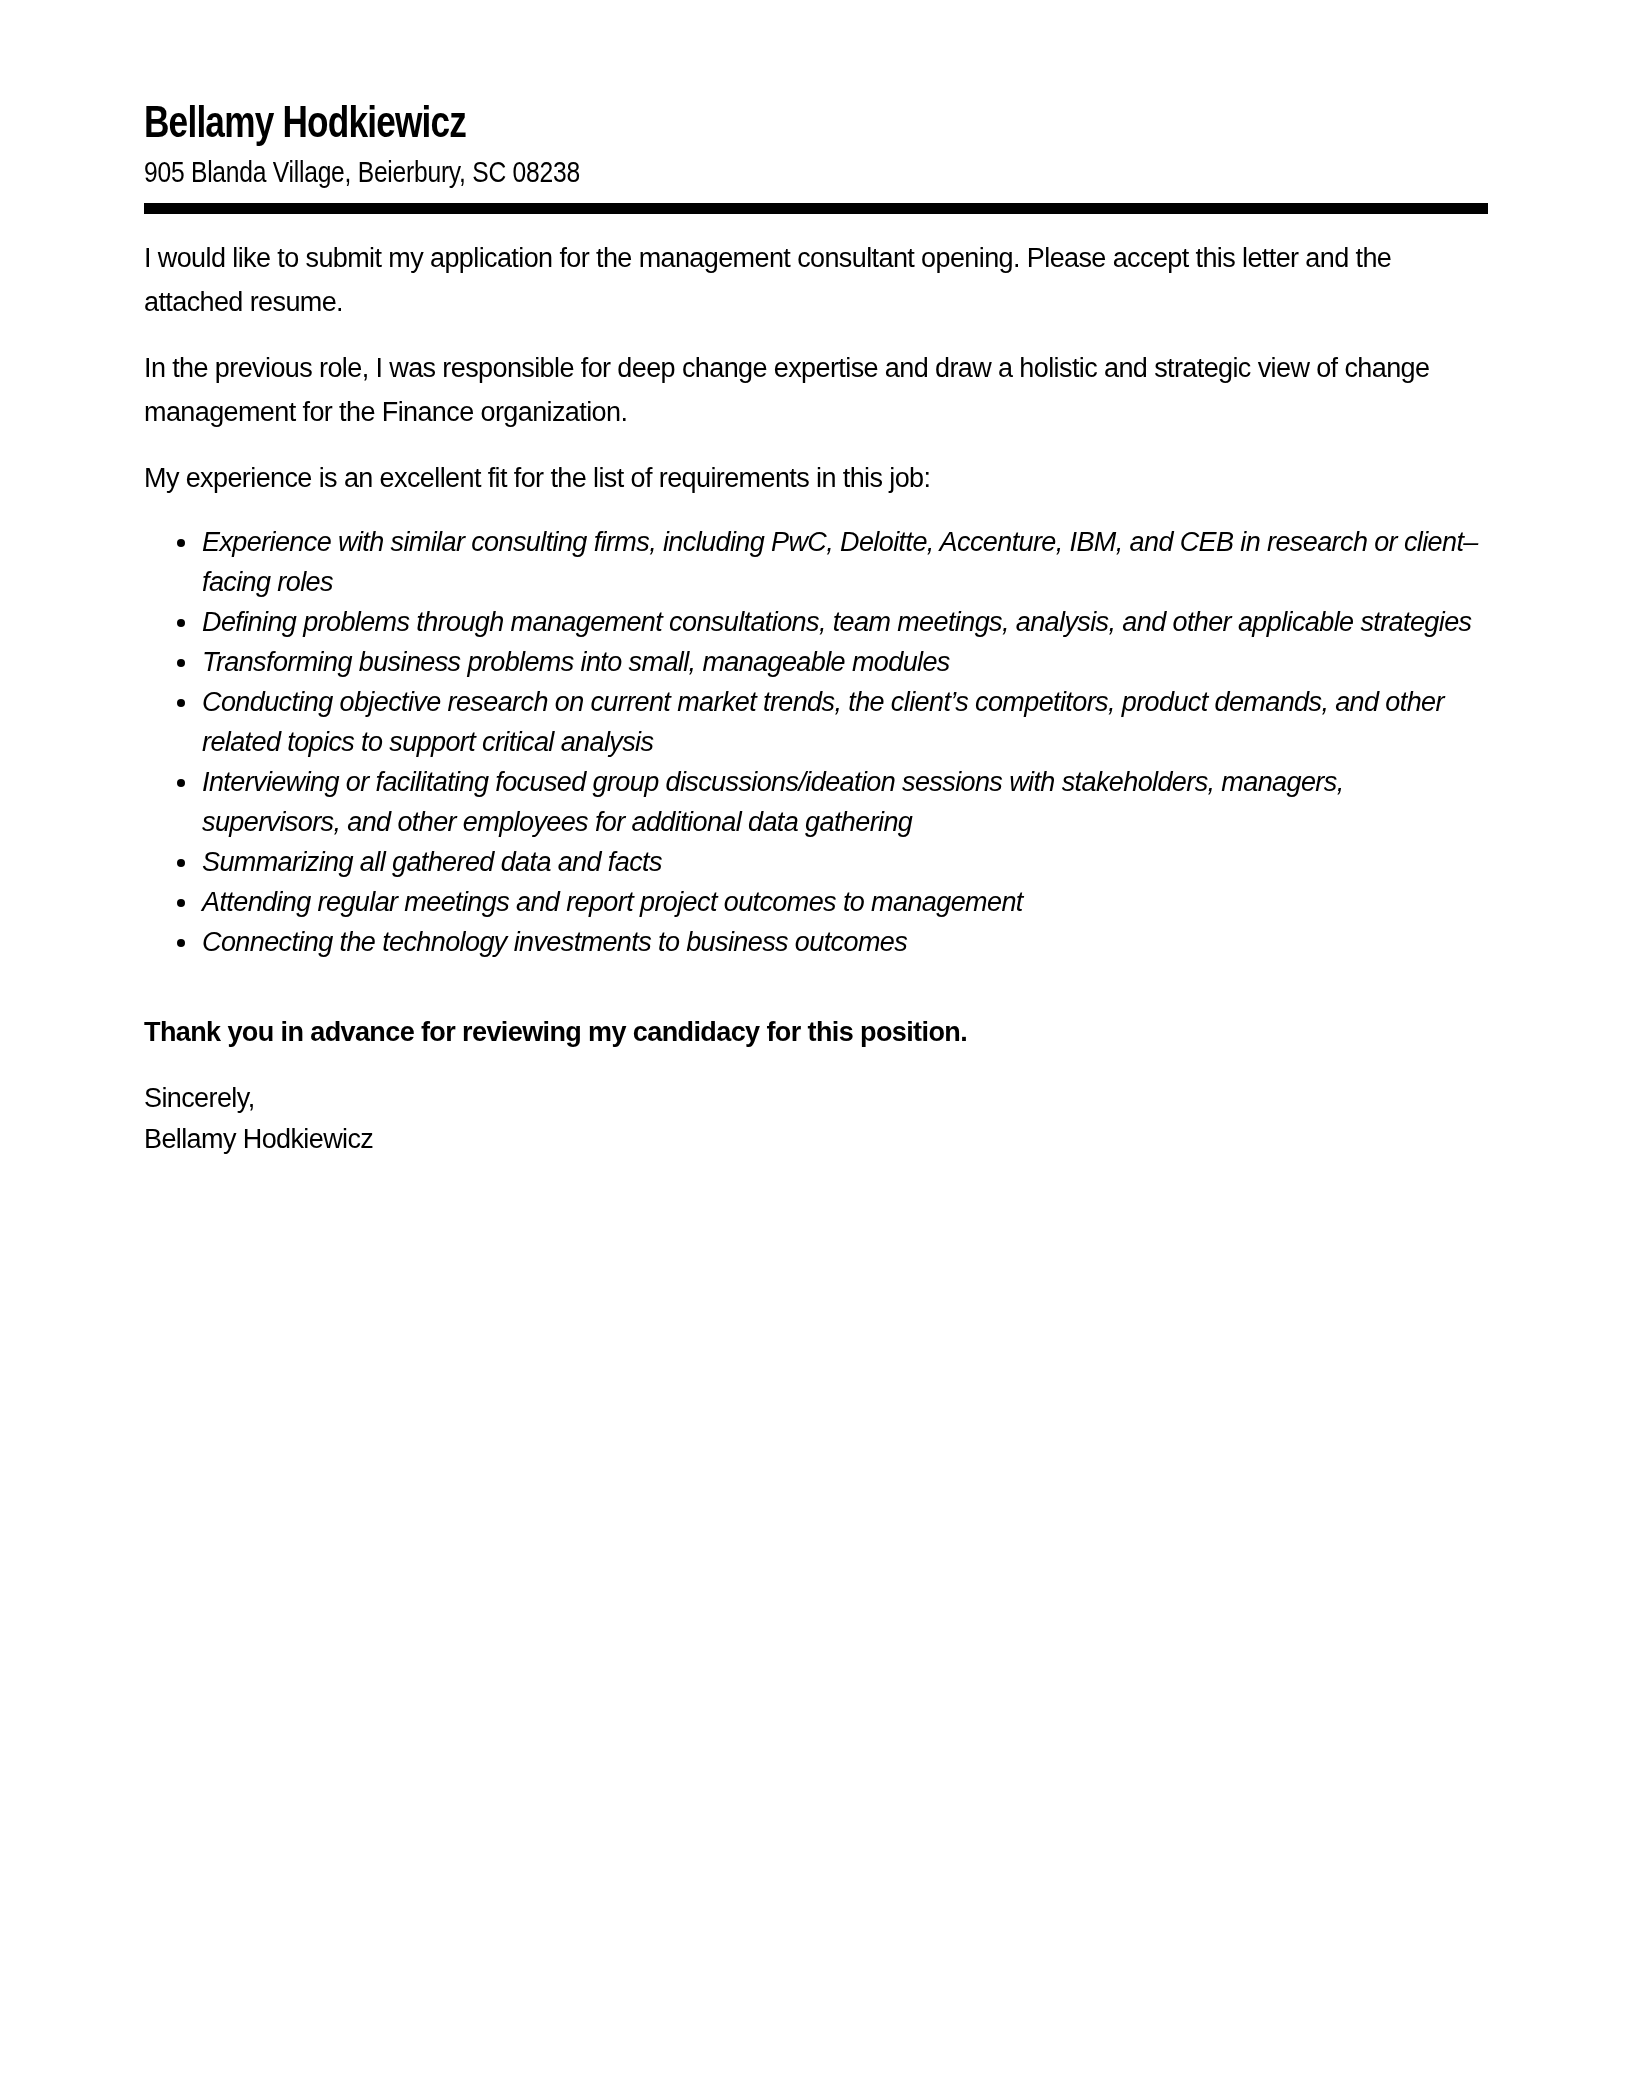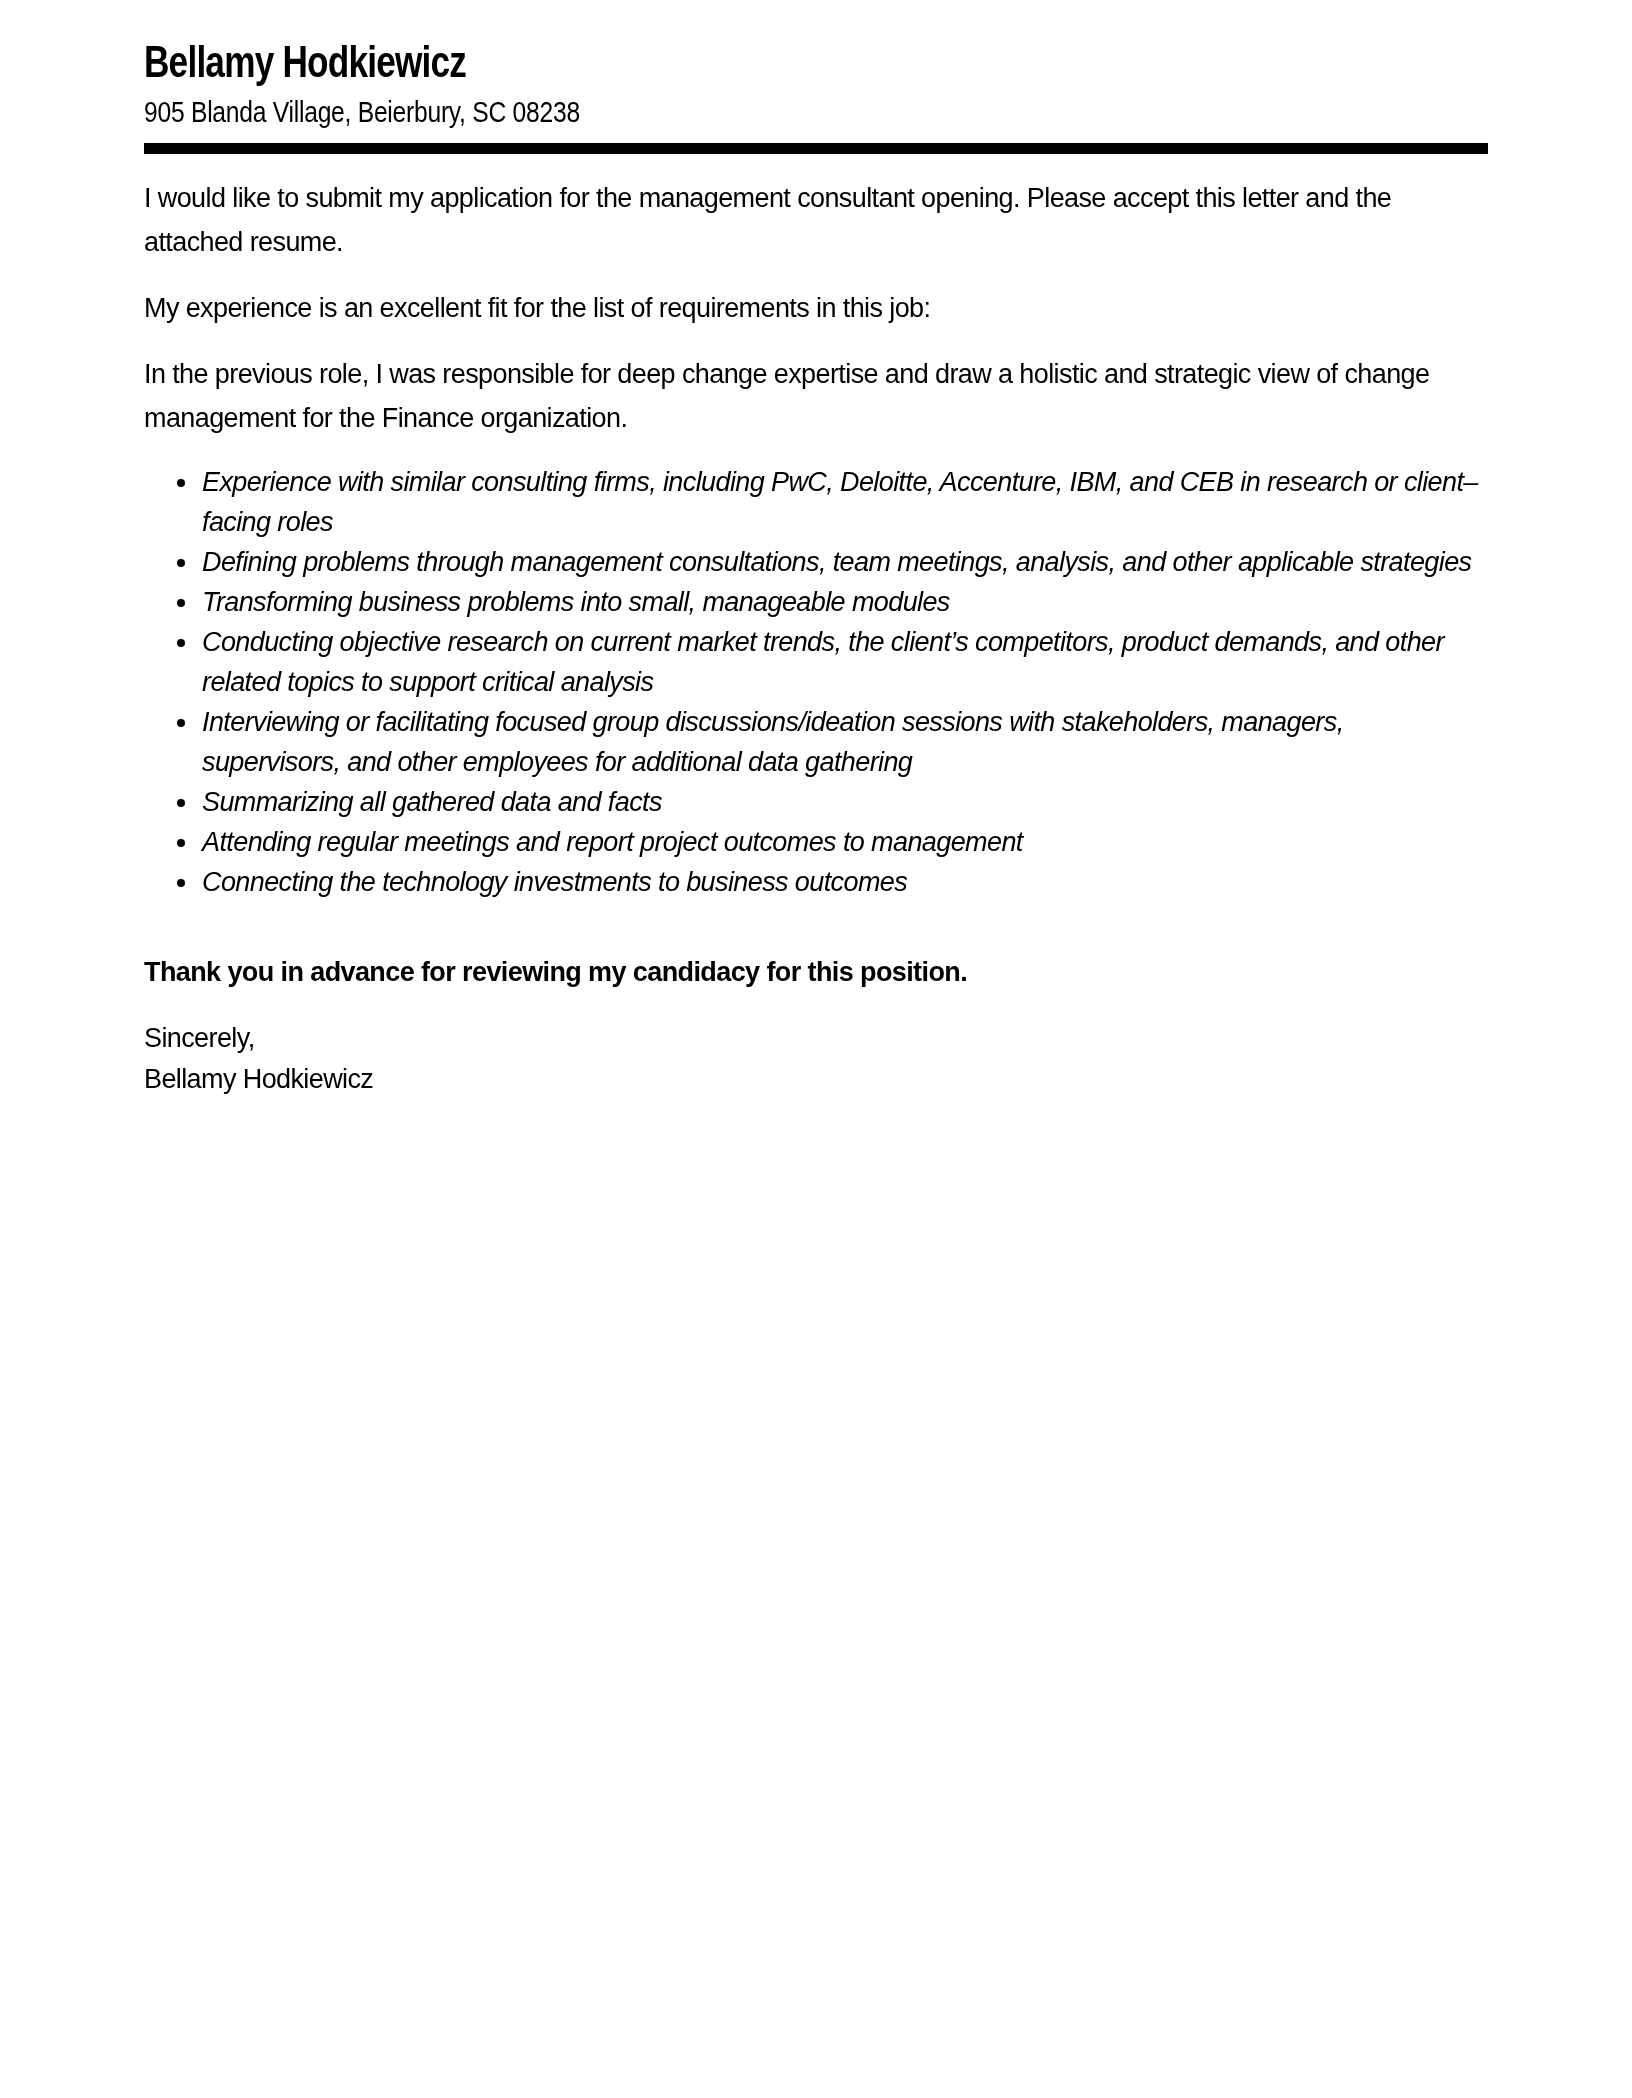--- a/index.html
+++ b/index.html
@@ -9,21 +9,21 @@
     background: #ffffff;
   }
   .page {
     position: relative;
     width: 1632px;
     height: 1800px;
     margin: 0 auto;
     background: #ffffff;
     color: #000000;
     font-family: "Liberation Sans", sans-serif;
-    padding: 40px 144px 0 144px;
+    padding: 100px 144px 0 144px;
     overflow: hidden;
   }
   
   .header-name {
     margin: 0;
     font-size: 44px;
     font-weight: 700;
     line-height: 1.0;
     letter-spacing: -1px;
     display: inline-block;
@@ -100,23 +100,23 @@
     <div>
       <div class="header-address">905 Blanda Village, Beierbury, SC 08238</div>
     </div>
     <div class="header-divider"></div>
   </header>
 
   <main>
 
     <p class="para">I would like to submit my application for the management consultant opening. Please accept this letter and the attached resume.</p>
 
+    <p class="para">In the previous role, I was responsible for deep change expertise and draw a holistic and strategic view of change management for the Finance organization.</p>
+
     <p class="para">My experience is an excellent fit for the list of requirements in this job:</p>
-
-    <p class="para">In the previous role, I was responsible for deep change expertise and draw a holistic and strategic view of change management for the Finance organization.</p>
 
     <ul class="requirements">
 
         <li>Experience with similar consulting firms, including PwC, Deloitte, Accenture, IBM, and CEB in research or client–facing roles</li>
 
         <li>Defining problems through management consultations, team meetings, analysis, and other applicable strategies</li>
 
         <li>Transforming business problems into small, manageable modules</li>
 
         <li>Conducting objective research on current market trends, the client’s competitors, product demands, and other related topics to support critical analysis</li>

